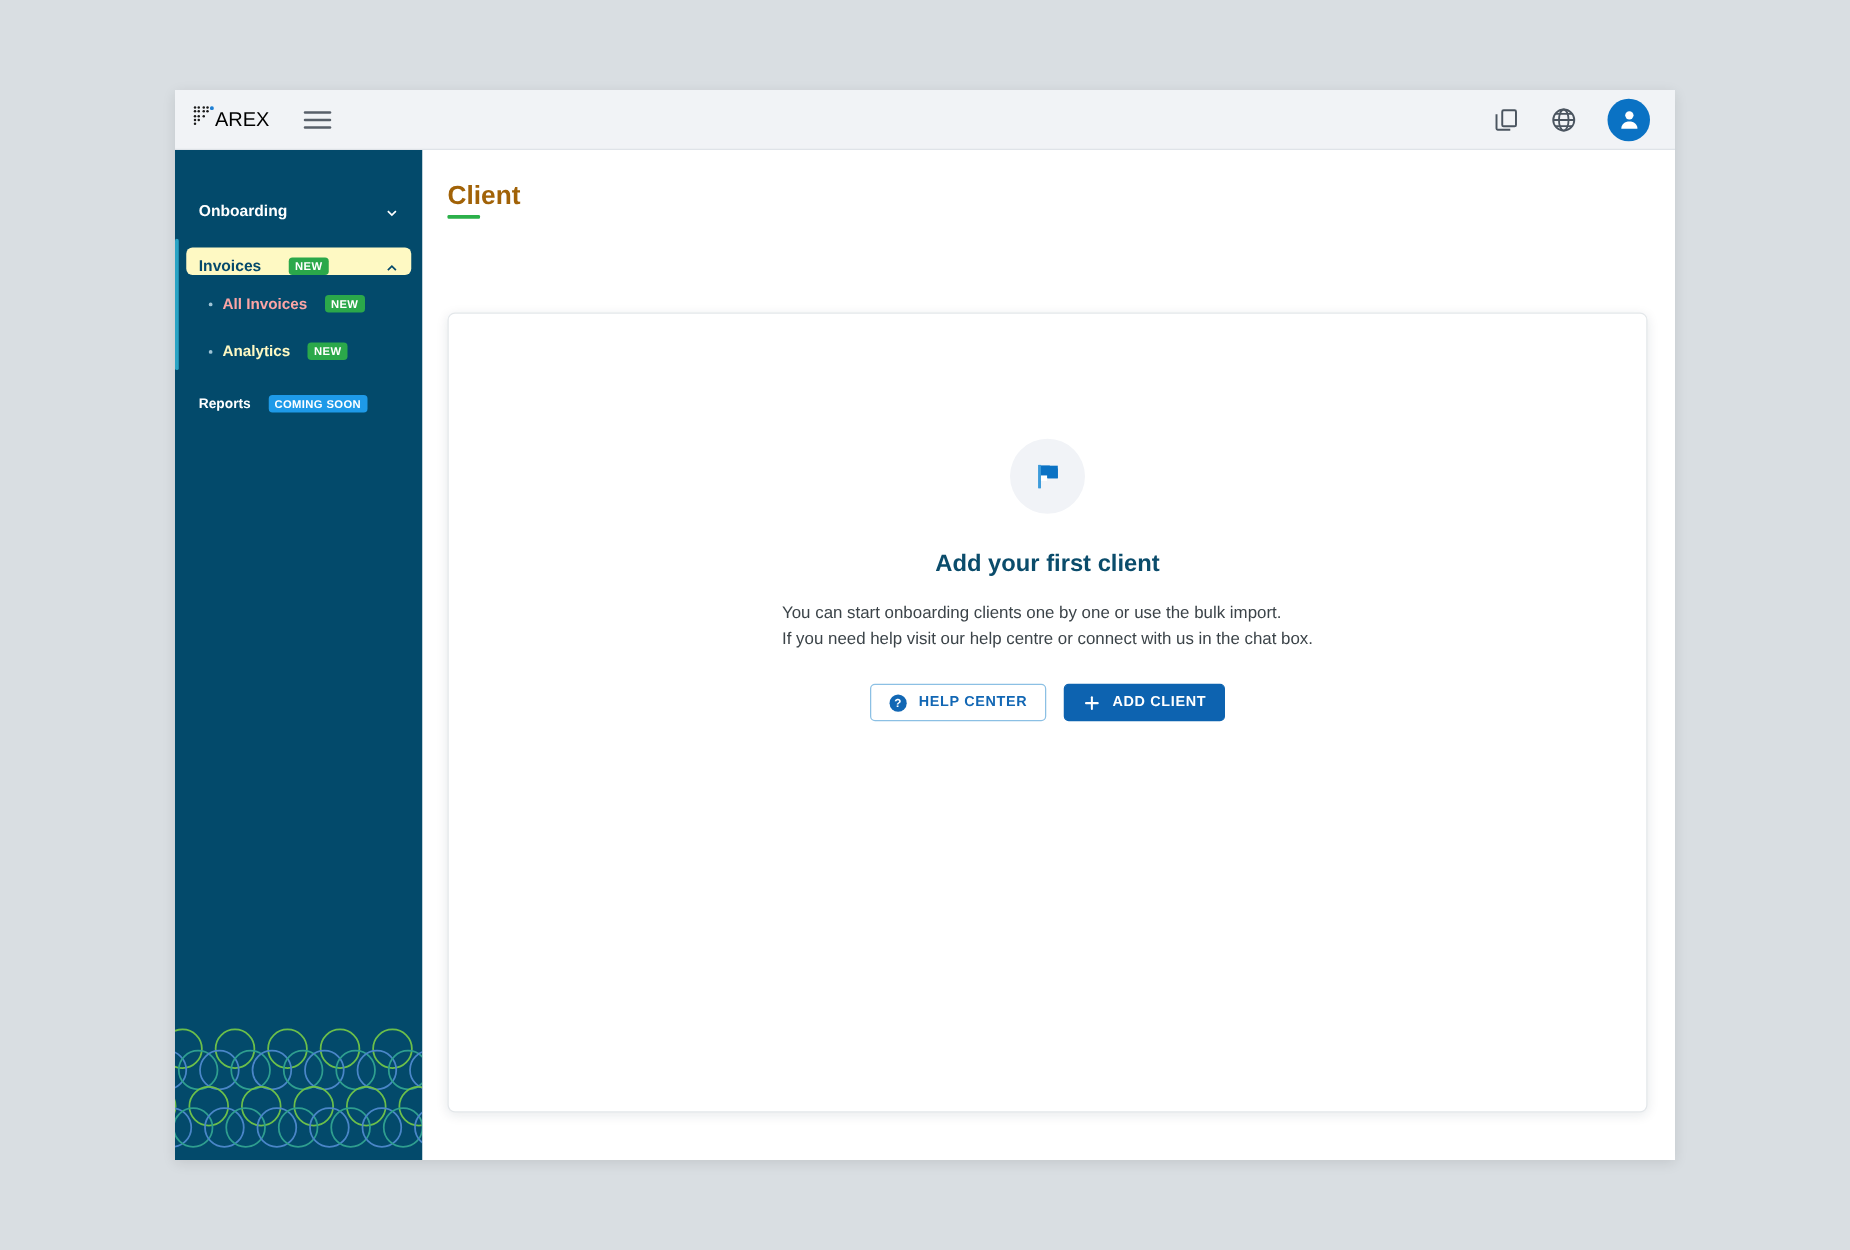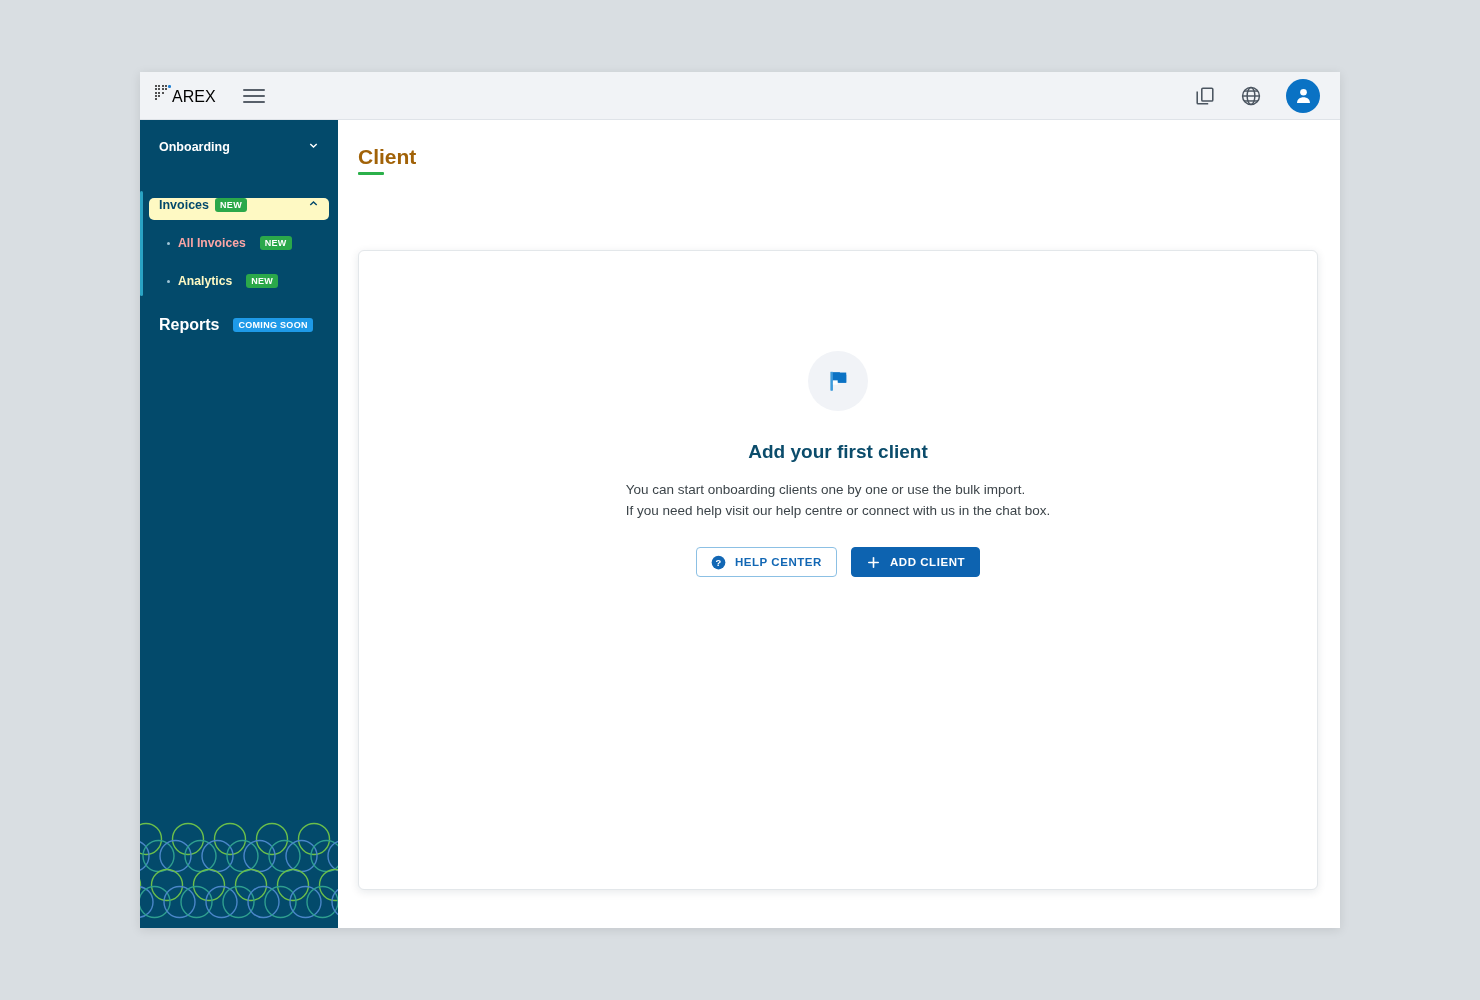--- a/index.html
+++ b/index.html
@@ -52,23 +52,23 @@
 
   
   #sidebar {
     position:absolute; left:0; top:48px;
     width:198px; height:808px;
     background:#034a6b;
     overflow:hidden;
   }
   .nav-group { position:relative; }
   .nav-row {
-    display:flex; align-items:flex-start;
+    display:flex; align-items:flex-end;
     height:36px; margin:0 9px; padding:0 10px;
-    border-radius:5px; cursor:pointer;
+    border-radius:5px; cursor:pointer;gap:16px;
   }
   .nav-row .label { font-size:12.5px; font-weight:bold; color:#ffffff; white-space:nowrap; }
   .nav-row .chev { margin-left:auto; width:11px; height:11px; color:#ffffff; }
 
   #nav-onboarding { margin-top:20px; }
 
   #nav-invoices {
     background:#fef9c3; position:relative; margin-top:22px; height:22px;
   }
   #nav-invoices .label { color:#04496b; }
@@ -80,21 +80,21 @@
 
   .sub-row {
     display:flex; align-items:center; gap:8px;
     height:30px; padding-left:27px; margin-top:8px; cursor:pointer;
   }
   .sub-row .bullet { width:3px; height:3px; border-radius:50%; background:#9fc4d6; flex:none; }
   .sub-row .label { font-size:12.2px; font-weight:bold; color:#fca5a5; }
   .sub-row.muted .label { color:#fef9c3; }
 
   #nav-reports { margin-top:20px; padding-left:19px; display:flex; align-items:center; gap:8px; cursor:pointer; }
-  #nav-reports .label { font-size:16px; font-weight:bold; color:#ffffff; }
+  #nav-reports .label { font-size:11px; font-weight:bold; color:#ffffff; }
 
   .badge {
     display:inline-block; border-radius:3px; color:#fff;
     font-size:9px; font-weight:bold; letter-spacing:0.3px;
     padding:2px 5px 2px 5px; line-height:1.15; margin-left:6px;
     font-family:"Liberation Sans", sans-serif;
   }
   .badge.new { background:#2ba84a; }
   .badge.soon { background:#1e9ae8; }
 

